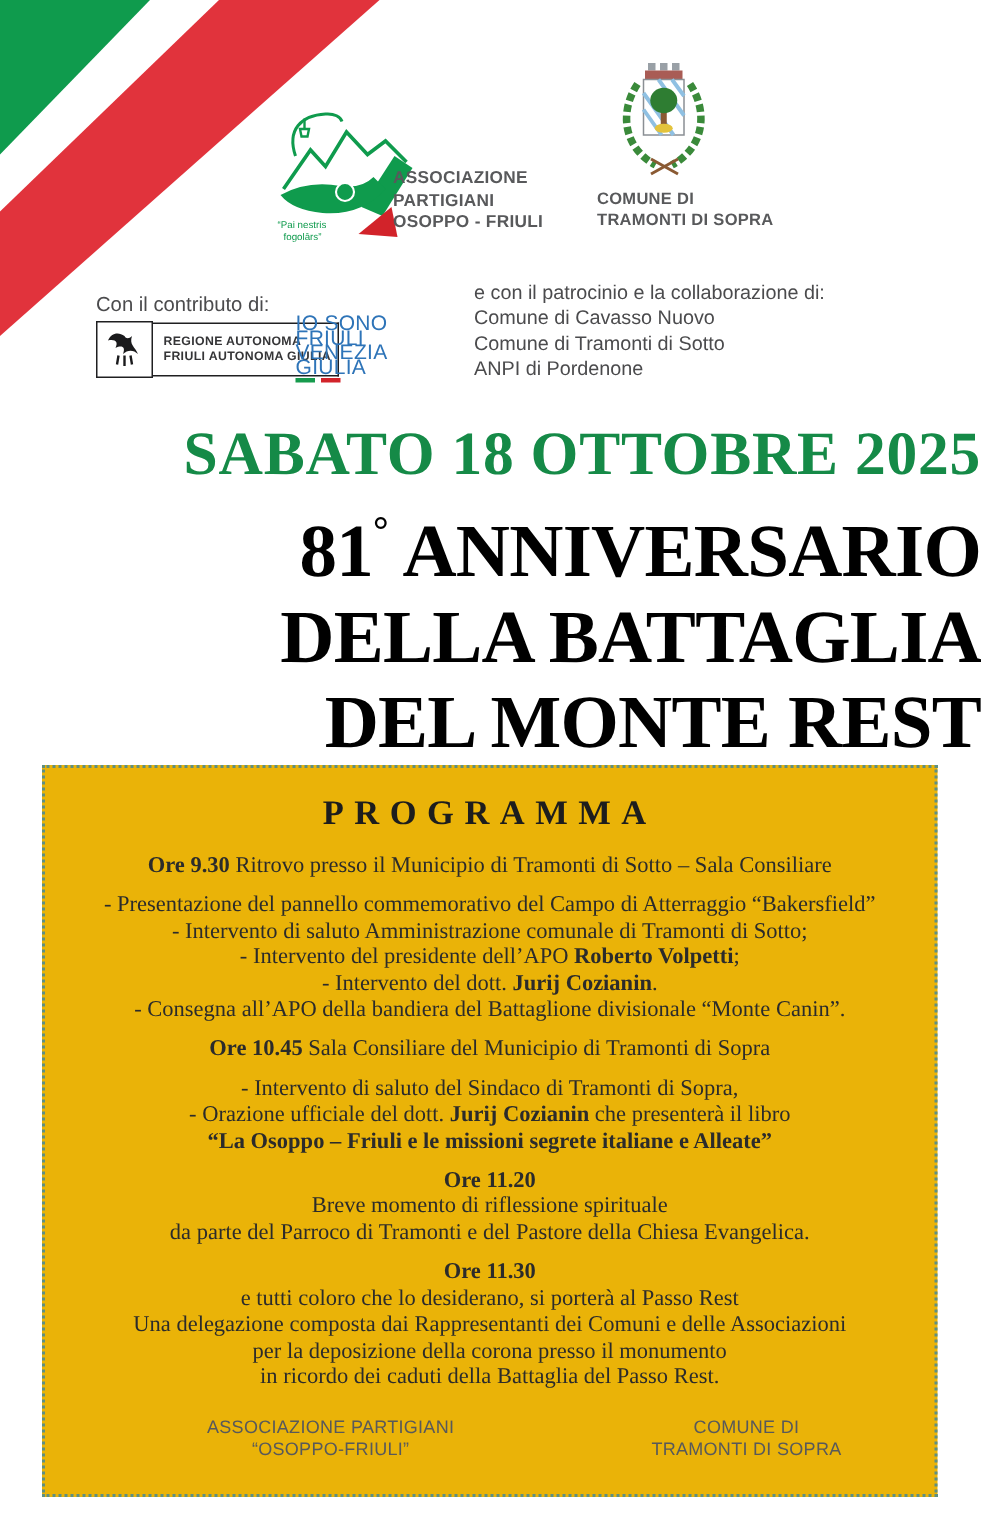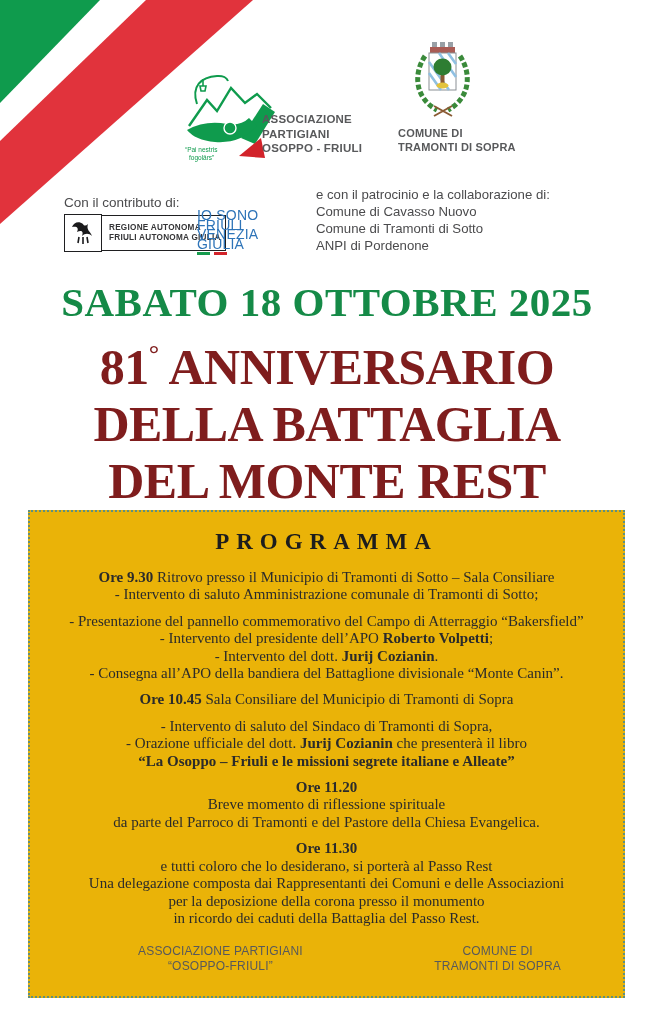--- a/index.html
+++ b/index.html
@@ -21,24 +21,24 @@
   .fvg-textbox{width:124px;height:36px;border:1.6px solid #1f1f21;border-left:none;display:flex;flex-direction:column;justify-content:center;padding-left:7px;box-sizing:border-box;}
   .fvg-textbox div{font-size:8.2px;font-weight:700;color:#353537;letter-spacing:.25px;line-height:10.5px;white-space:nowrap;}
   .iosono{position:absolute;left:197px;top:211px;}
   .iosono div{font-size:14px;font-weight:400;color:#2e74b8;line-height:9.6px;letter-spacing:.2px;}
   .iosono-bars{margin-top:3px;display:flex;gap:4px;}
   .bar{height:2.6px;width:13px;display:inline-block;}
   .bar.g{background:#169b4d;} .bar.r{background:#d2232a;}
   
   .patro{position:absolute;left:316px;top:186px;font-size:13.2px;color:#4b4b4d;line-height:17px;}
   
-  .titles{position:absolute;left:0;top:279px;width:654px;text-align:center;
+  .titles{position:absolute;left:0;top:279px;width:654px;text-align:right;
           font-family:"Liberation Serif",serif;font-weight:bold;}
   .t-date{font-size:41px;line-height:46px;color:#158a47;letter-spacing:.5px;white-space:nowrap;}
-  .t-red{font-size:50px;line-height:57px;color:#7f1d1d;letter-spacing:-.5px;white-space:nowrap;}
+  .t-red{font-size:50px;line-height:57px;color:#000000;letter-spacing:-.5px;white-space:nowrap;}
   .t-red .deg{font-size:26px;vertical-align:22px;letter-spacing:0;}
   
   .progbox{position:absolute;left:28px;top:510px;width:597px;height:488px;box-sizing:border-box;
            background:#eab308;border:2px dotted #5d8f82;text-align:center;
            font-family:"Liberation Serif",serif;color:#2b2b2b;}
   .prog-head{margin-top:17px;font-size:23px;font-weight:bold;letter-spacing:7px;color:#1d1d1d;}
   .plines{margin-top:14px;font-size:15px;line-height:17.4px;}
   .pline{white-space:nowrap;}
   .pline .b{font-weight:bold;}
   .mt{margin-top:9px;}
@@ -143,22 +143,22 @@
     <div class="t-date">SABATO 18 OTTOBRE 2025</div>
     <div class="t-red"><span>81</span><span class="deg">°</span><span> ANNIVERSARIO</span></div>
     <div class="t-red">DELLA BATTAGLIA</div>
     <div class="t-red">DEL MONTE REST</div>
   </div>
 
   <div class="progbox">
     <div class="prog-head">PROGRAMMA</div>
     <div class="plines">
       <div class="pline"><span class="b">Ore 9.30</span><span>  Ritrovo presso il Municipio di Tramonti di Sotto – Sala Consiliare</span></div>
+      <div class="pline mt"><span>- Presentazione del pannello commemorativo del Campo di Atterraggio “Bakersfield”</span></div>
       <div class="pline"><span>- Intervento di saluto Amministrazione comunale di Tramonti di Sotto;</span></div>
-      <div class="pline mt"><span>- Presentazione del pannello commemorativo del Campo di Atterraggio “Bakersfield”</span></div>
       <div class="pline"><span>- Intervento del presidente dell’APO </span><span class="b">Roberto Volpetti</span><span>;</span></div>
       <div class="pline"><span>- Intervento del dott. </span><span class="b">Jurij Cozianin</span><span>.</span></div>
       <div class="pline"><span>- Consegna all’APO della bandiera del Battaglione divisionale “Monte Canin”.</span></div>
       <div class="pline mt"><span class="b">Ore 10.45</span><span>  Sala Consiliare del Municipio di Tramonti di Sopra</span></div>
       <div class="pline mt"><span>- Intervento di saluto del Sindaco di Tramonti di Sopra,</span></div>
       <div class="pline"><span>- Orazione ufficiale del dott. </span><span class="b">Jurij Cozianin</span><span> che presenterà il libro</span></div>
       <div class="pline"><span class="b">“La Osoppo – Friuli  e le missioni segrete italiane e Alleate”</span></div>
       <div class="pline mt"><span class="b">Ore 11.20</span></div>
       <div class="pline"><span>Breve momento di riflessione spirituale</span></div>
       <div class="pline"><span>da parte del Parroco di Tramonti e del Pastore della Chiesa Evangelica.</span></div>

